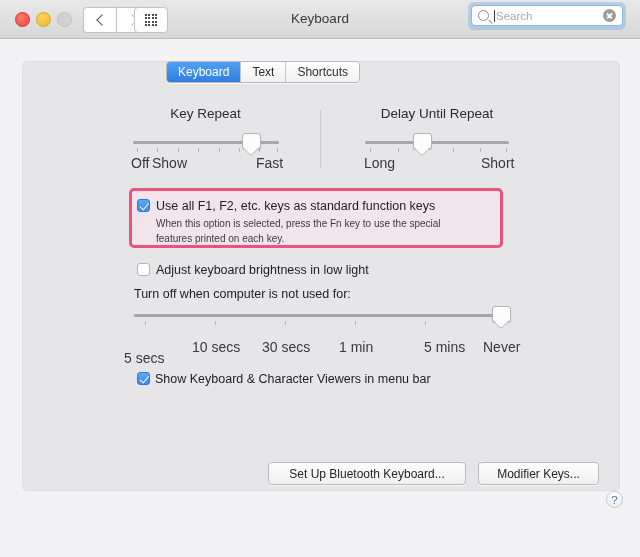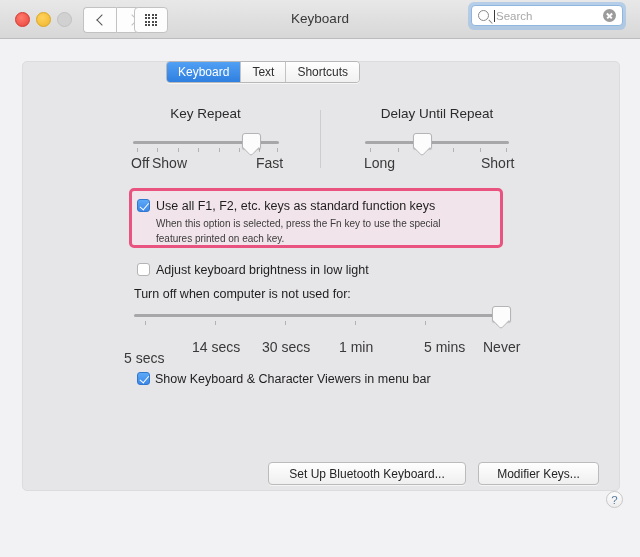--- a/index.html
+++ b/index.html
@@ -433,21 +433,21 @@
   <div class="section-label" style="left:134px; top:287px;">Turn off when computer is not used for:</div>
   <div class="track" style="left:134px; top:314px; width:376px;"></div>
   <div class="tick" style="left:145px; top:321px;"></div>
   <div class="tick" style="left:215px; top:321px;"></div>
   <div class="tick" style="left:285px; top:321px;"></div>
   <div class="tick" style="left:355px; top:321px;"></div>
   <div class="tick" style="left:425px; top:321px;"></div>
   <div class="tick" style="left:496px; top:321px;"></div>
   <div class="knob" style="left:492px; top:306px;"></div>
   <div class="slider-label" style="left:124px; top:339px;margin-top:11px;">5 secs</div>
-  <div class="slider-label" style="left:192px; top:339px;">14 secs</div>
+  <div class="slider-label" style="left:192px; top:339px;">10 secs</div>
   <div class="slider-label" style="left:262px; top:339px;">30 secs</div>
   <div class="slider-label" style="left:339px; top:339px;">1 min</div>
   <div class="slider-label" style="left:424px; top:339px;">5 mins</div>
   <div class="slider-label" style="left:483px; top:339px;">Never</div>
 
   <div class="cb on" style="left:137px; top:372px;"></div>
   <div class="cb-label" style="left:155px; top:372px;">Show Keyboard &amp; Character Viewers in menu bar</div>
 
   <div class="pushbtn" style="left:268px; top:462px; width:198px;">Set Up Bluetooth Keyboard...</div>
   <div class="pushbtn" style="left:478px; top:462px; width:121px;">Modifier Keys...</div>

